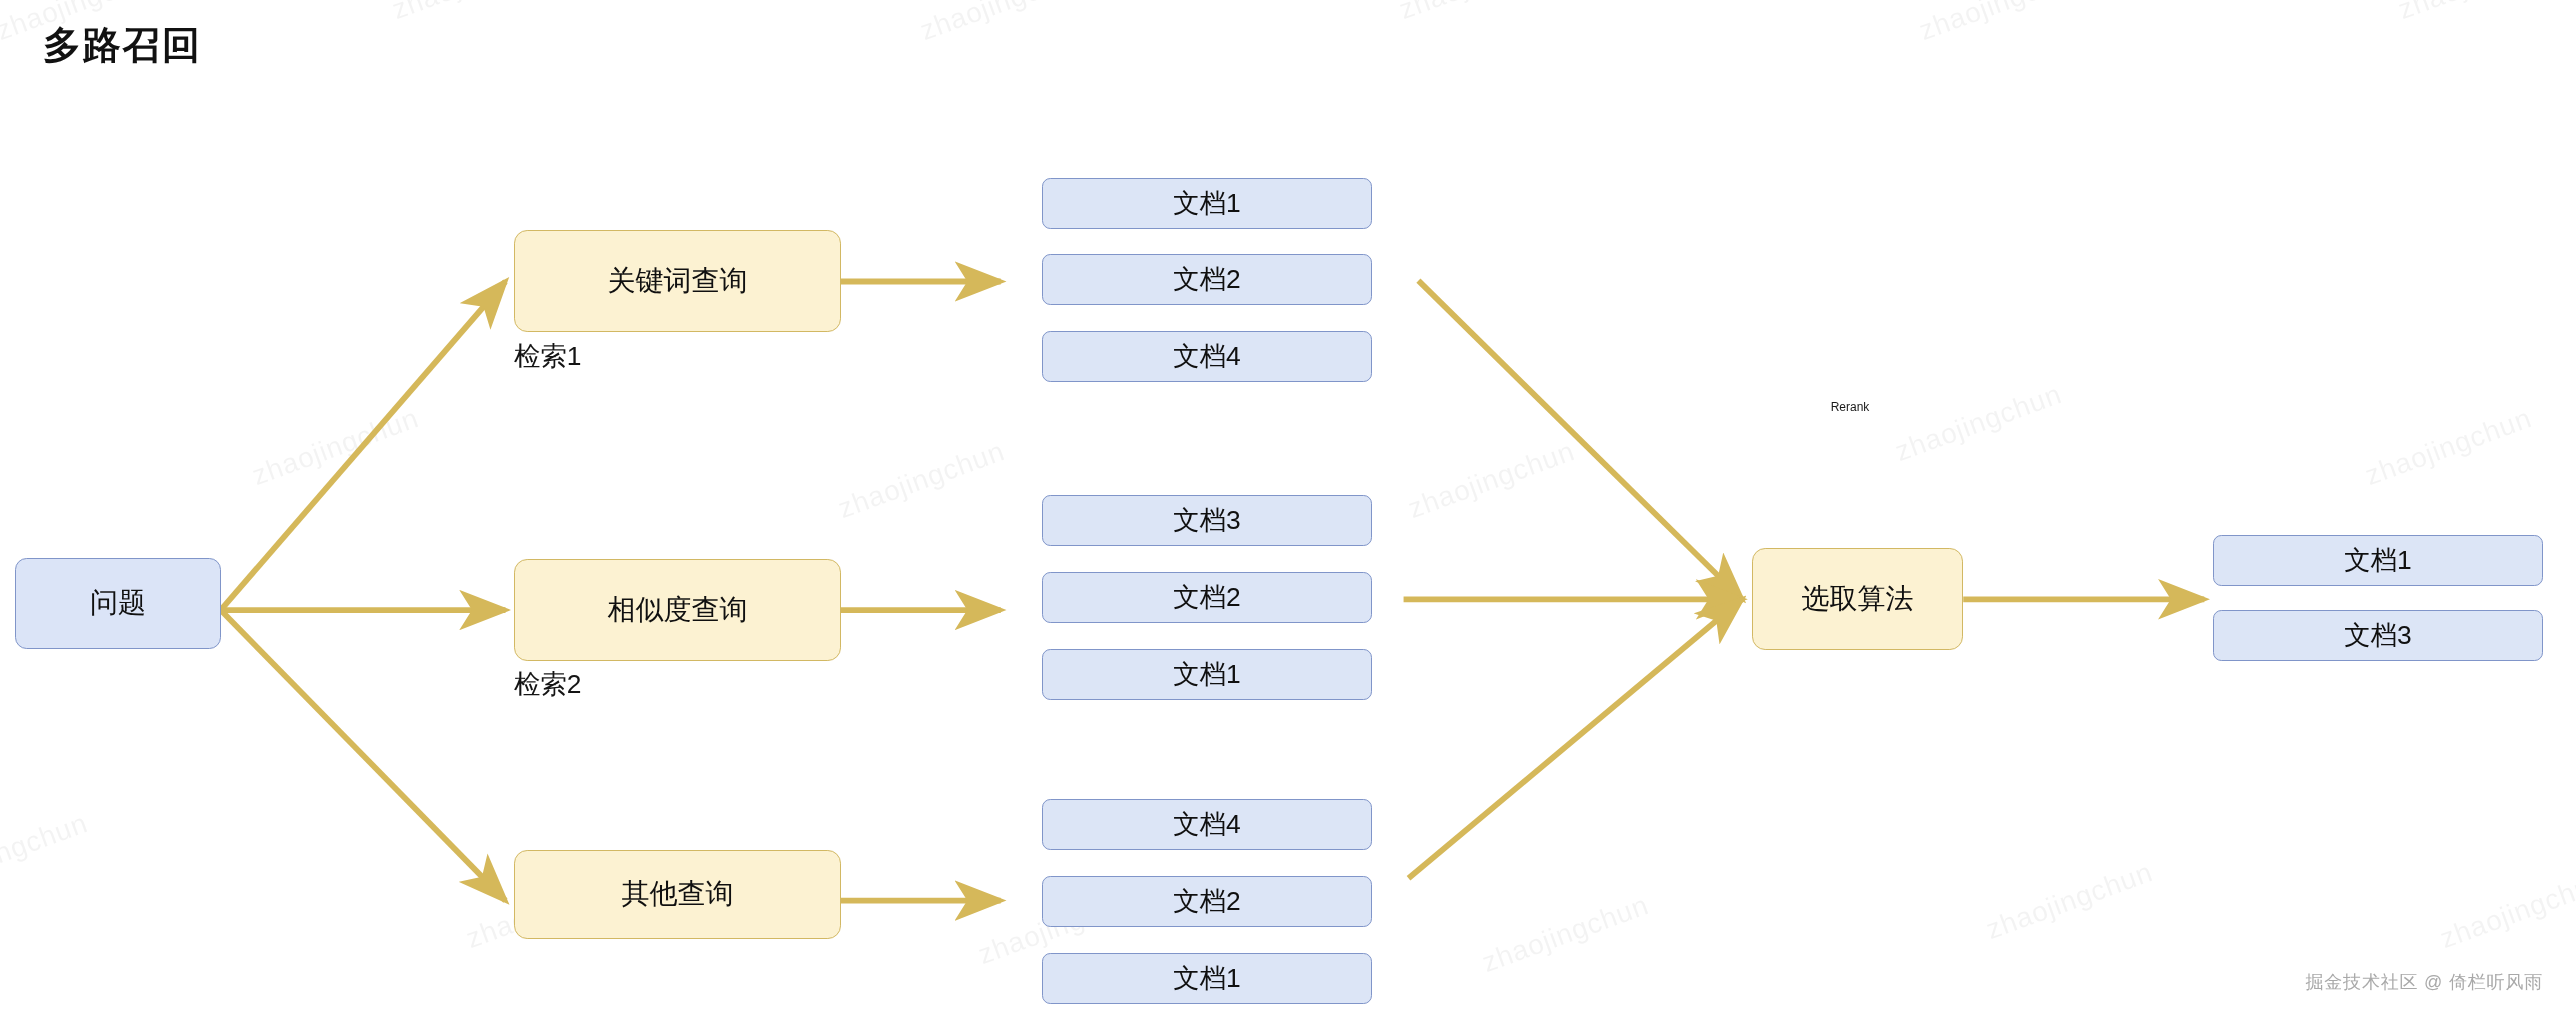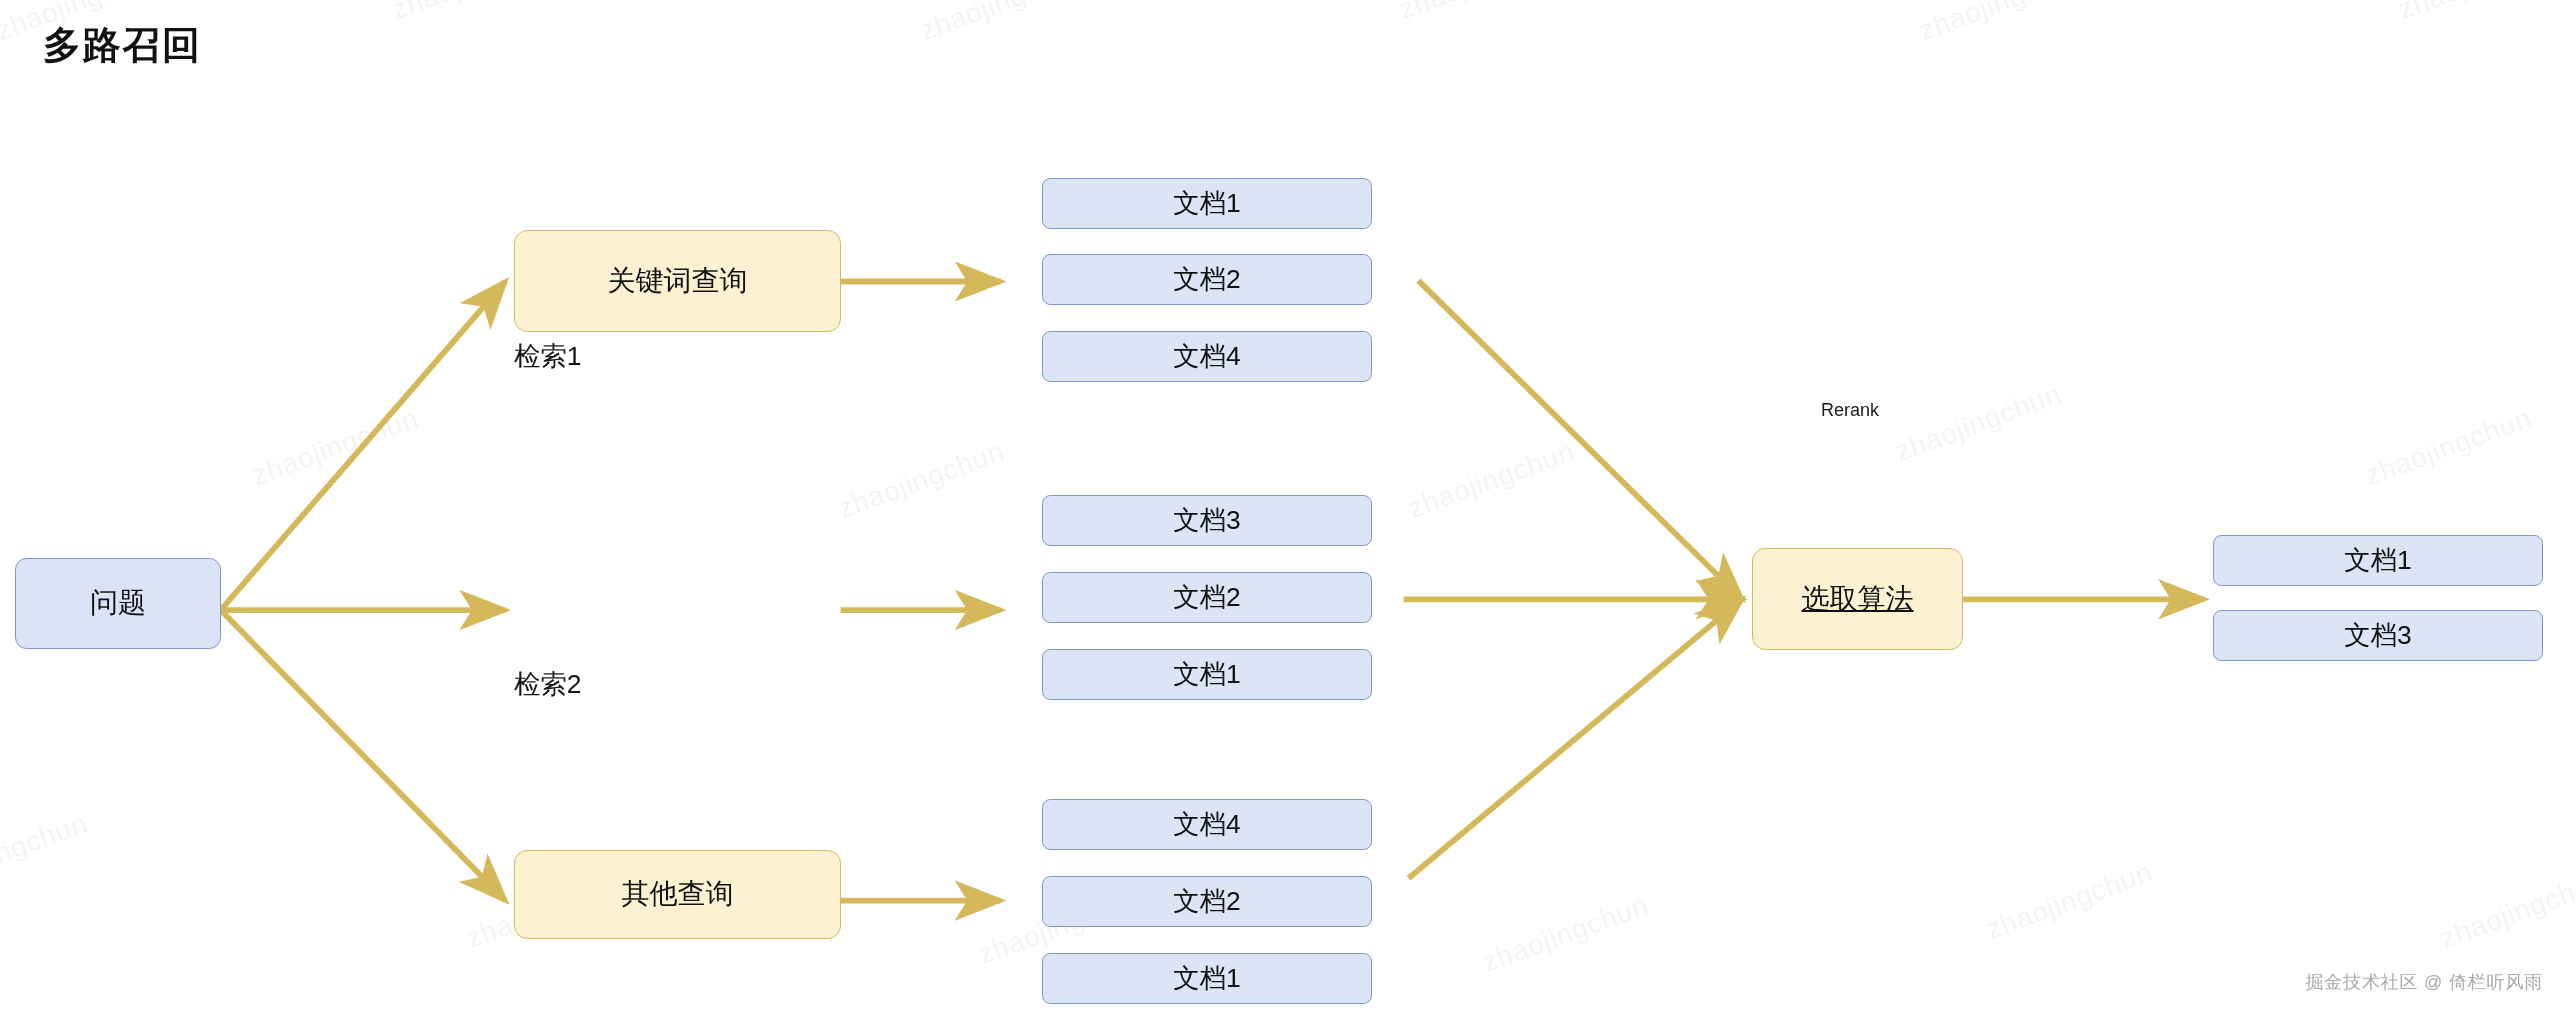--- a/index.html
+++ b/index.html
@@ -84,41 +84,40 @@
     border-radius: 13.2px;
     color: #101010;
     font-size: 28px;
   }
   .node-algo {
     background: #fcf2d2;
     border: 1.7px solid #d2b863;
     border-radius: 13.2px;
     color: #101010;
     font-size: 28px;
-    text-decoration: underline;
   }
   .node-doc {
     background: #dce5f6;
     border: 1.7px solid #8095c9;
     border-radius: 8.3px;
     color: #101010;
     font-size: 26.4px;
   }
   .caption {
     position: absolute;
     z-index: 3;
     font-size: 26.4px;
     color: #141414;
     text-align: left;
     white-space: nowrap;
   }
   .plain-label {
     position: absolute;
     z-index: 3;
-    font-size: 18px;
+    font-size: 12px;
     color: #1a1a1a;
     text-align: center;
     white-space: nowrap;
   }
   #footer-credit {
     position: absolute;
     right: 33px;
     bottom: 23px;
     font-size: 18px;
     color: #a9a9a9;
@@ -188,20 +187,23 @@
 
   <div class="node node-query" style="left:514px; top:230px; width:327px; height:102px;">
     <span>关键词查询</span>
   </div>
 
   <div class="node node-question" style="left:15px; top:558px; width:206px; height:91px;">
     <span>问题</span>
   </div>
   <div class="caption" style="left:514px; top:339px; width:327px;">检索1</div>
 
+  <div class="node node-query" style="left:514px; top:559px; width:327px; height:102px;">
+    <span>相似度查询</span>
+  </div>
   <div class="caption" style="left:514px; top:667px; width:327px;">检索2</div>
 
   <div class="node node-query" style="left:514px; top:850px; width:327px; height:89px;">
     <span>其他查询</span>
   </div>
 
   <div class="node node-doc" style="left:1042px; top:178px; width:330px; height:51px;">
     <span>文档1</span>
   </div>
   <div class="node node-doc" style="left:1042px; top:254px; width:330px; height:51px;">

